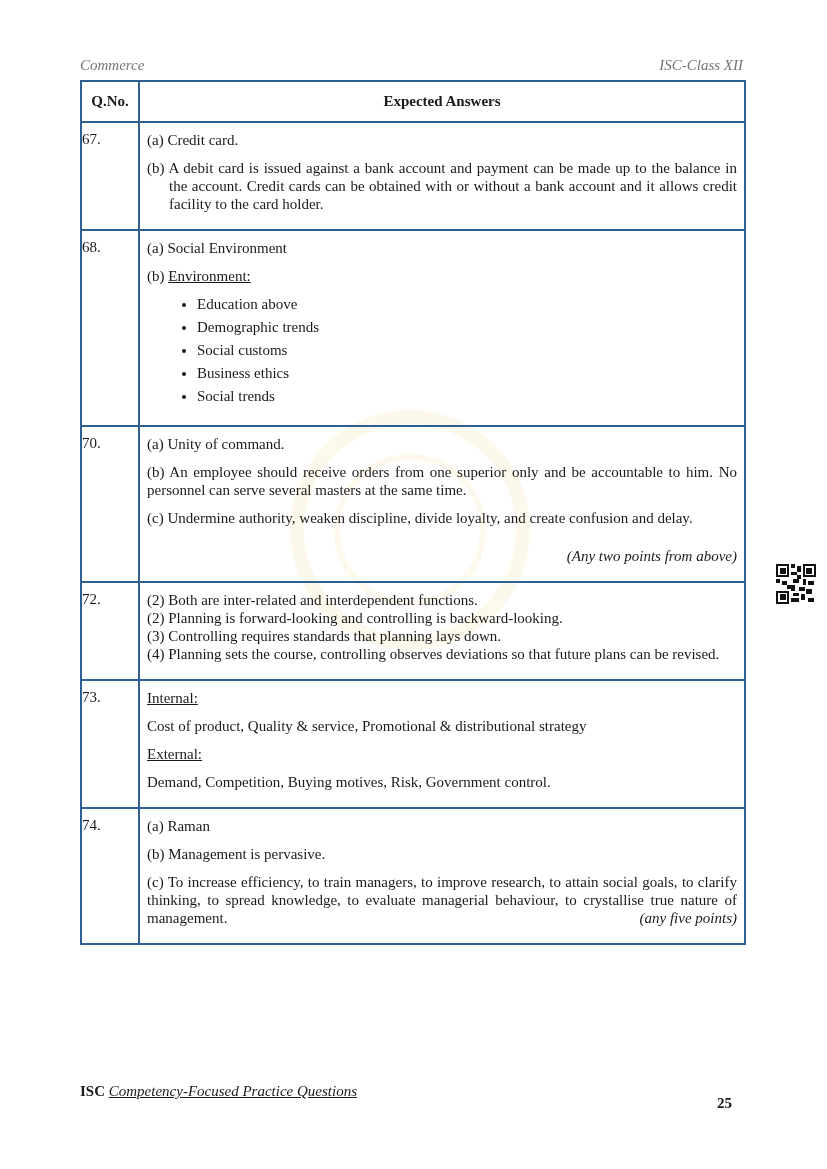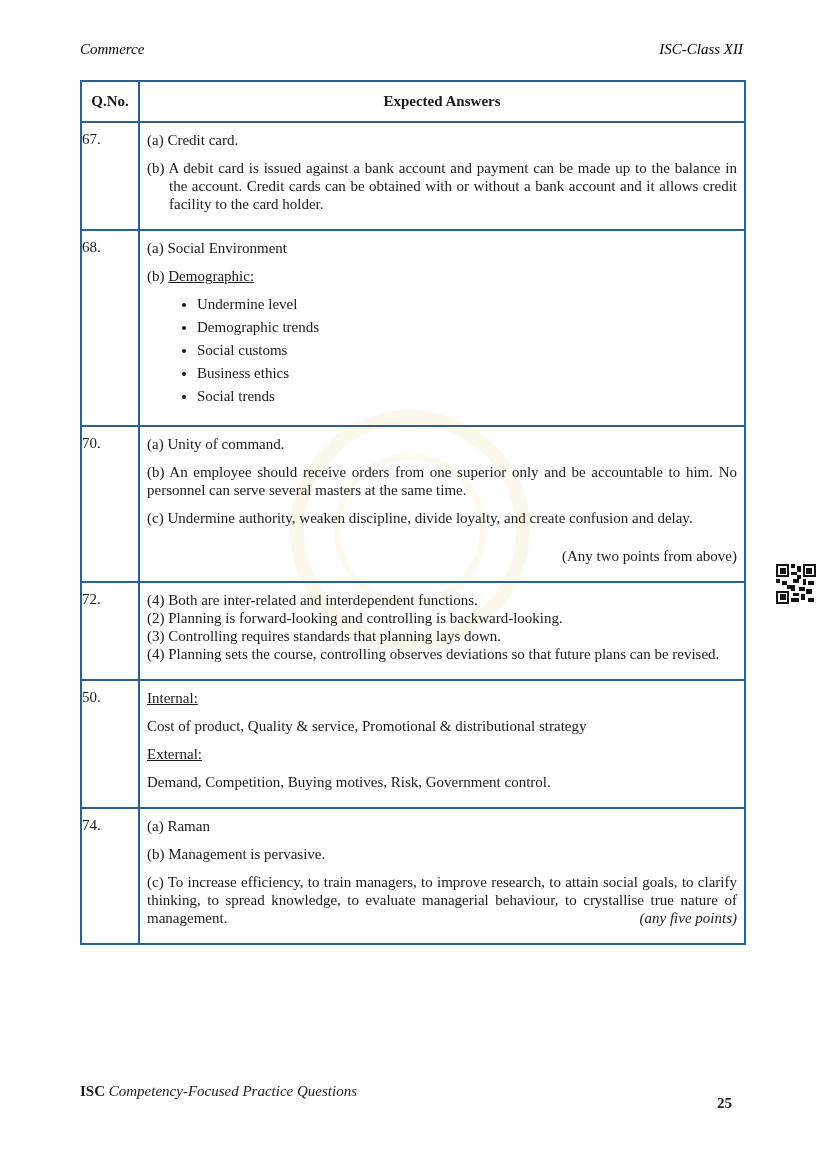--- a/index.html
+++ b/index.html
@@ -1,18 +1,18 @@
 <!DOCTYPE html>
 <html><head>
 <meta charset="utf-8">
 <style>
   html, body { margin:0; padding:0; background:#ffffff; }
   body { width:827px; height:1169px; position:relative; overflow:hidden;
          font-family:"Liberation Serif","DejaVu Serif",serif; color:#1a1a1a; }
-  .hdr { position:absolute; top:41px; font-style:italic; font-size:15px; color:#000000; }
+  .hdr { position:absolute; top:57px; font-style:italic; font-size:15px; color:#737373; }
   .hdr.left { left:80px; }
   .hdr.right { right:84px; }
   .watermark { position:absolute; left:290px; top:410px; width:240px; height:240px;
                border-radius:50%; border:14px solid rgba(240,215,150,0.18);
                box-sizing:border-box; pointer-events:none; }
   .watermark .inner { position:absolute; left:30px; top:30px; right:30px; bottom:30px;
                border-radius:50%; border:6px solid rgba(240,215,150,0.16); }
   .watermark .wm-text { position:absolute; left:0; right:0; top:150px; text-align:center;
                font-family:"Liberation Sans",sans-serif; font-size:40px; font-weight:bold;
                color:rgba(220,200,150,0.18); letter-spacing:2px; }
@@ -22,25 +22,25 @@
   th.qno { width:54px; text-align:center; }
   td.qno { width:54px; text-align:left; padding:8px 4px 0 0; font-size:15px; box-sizing:border-box; }
   td.body { padding:8px 7px 14px 7px; font-size:15px; line-height:18px; }
   .p { margin:0 0 10px 0; text-align:justify; }
   .p:last-child { margin-bottom:2px; }
   .hang { padding-left:22px; text-indent:-22px; }
   .tight { margin:0; }
   .u { text-decoration:underline; }
   ul.bul { margin:0 0 6px 0; padding-left:50px; }
   ul.bul li { margin:0 0 5px 0; list-style:disc; }
-  .note { text-align:right; margin-top:20px; }
+  .note { text-align:right; font-style:italic; margin-top:20px; }
   .inline-note { float:right; font-style:italic; }
   .footer { position:absolute; top:1083px; left:80px; right:95px; font-size:15px; }
   .footer .b { font-weight:bold; }
-  .footer .i { font-style:italic; }
+  .footer .i { font-style:italic;text-decoration:underline; }
   .footer .pg { position:absolute; right:0; top:12px; font-weight:bold; }
   .qr { position:absolute; left:776px; top:564px; width:40px; height:40px; }
 </style>
 </head>
 <body>
 
 <div class="hdr left">Commerce</div>
 <div class="hdr right">ISC-Class XII</div>
 
 <div class="watermark">
@@ -59,23 +59,23 @@
     <td class="body">
       <p class="p">(a) Credit card.</p>
       <p class="p hang">(b) A debit card is issued against a bank account and payment can be made up to the balance in the account. Credit cards can be obtained with or without a bank account and it allows credit facility to the card holder.</p>
     </td>
   </tr>
 
   <tr>
     <td class="qno">68.</td>
     <td class="body">
       <p class="p">(a) Social Environment</p>
-      <p class="p"><span>(b) </span><span class="u">Demographic:</span></p>
+      <p class="p"><span>(b) </span><span class="u">Environment:</span></p>
       <ul class="bul">
-        <li>Undermine level</li>
+        <li>Education above</li>
         <li>Demographic trends</li>
         <li>Social customs</li>
         <li>Business ethics</li>
         <li>Social trends</li>
       </ul>
     </td>
   </tr>
 
 
   <tr>
@@ -85,29 +85,29 @@
       <p class="p">(b) An employee should receive orders from one superior only and be accountable to him. No personnel can serve several masters at the same time.</p>
       <p class="p">(c) Undermine authority, weaken discipline, divide loyalty, and create confusion and delay.</p>
       <p class="p note">(Any two points from above)</p>
     </td>
   </tr>
 
 
   <tr>
     <td class="qno">72.</td>
     <td class="body">
-      <p class="p tight hang">(4) Both are inter-related and interdependent functions.</p>
+      <p class="p tight hang">(2) Both are inter-related and interdependent functions.</p>
       <p class="p tight hang">(2) Planning is forward-looking and controlling is backward-looking.</p>
       <p class="p tight hang">(3) Controlling requires standards that planning lays down.</p>
       <p class="p tight hang">(4) Planning sets the course, controlling observes deviations so that future plans can be revised.</p>
     </td>
   </tr>
 
   <tr>
-    <td class="qno">50.</td>
+    <td class="qno">73.</td>
     <td class="body">
       <p class="p u">Internal:</p>
       <p class="p">Cost of product, Quality &amp; service, Promotional &amp; distributional strategy</p>
       <p class="p u">External:</p>
       <p class="p">Demand, Competition, Buying motives, Risk, Government control.</p>
     </td>
   </tr>
 
   <tr>
     <td class="qno">74.</td>

